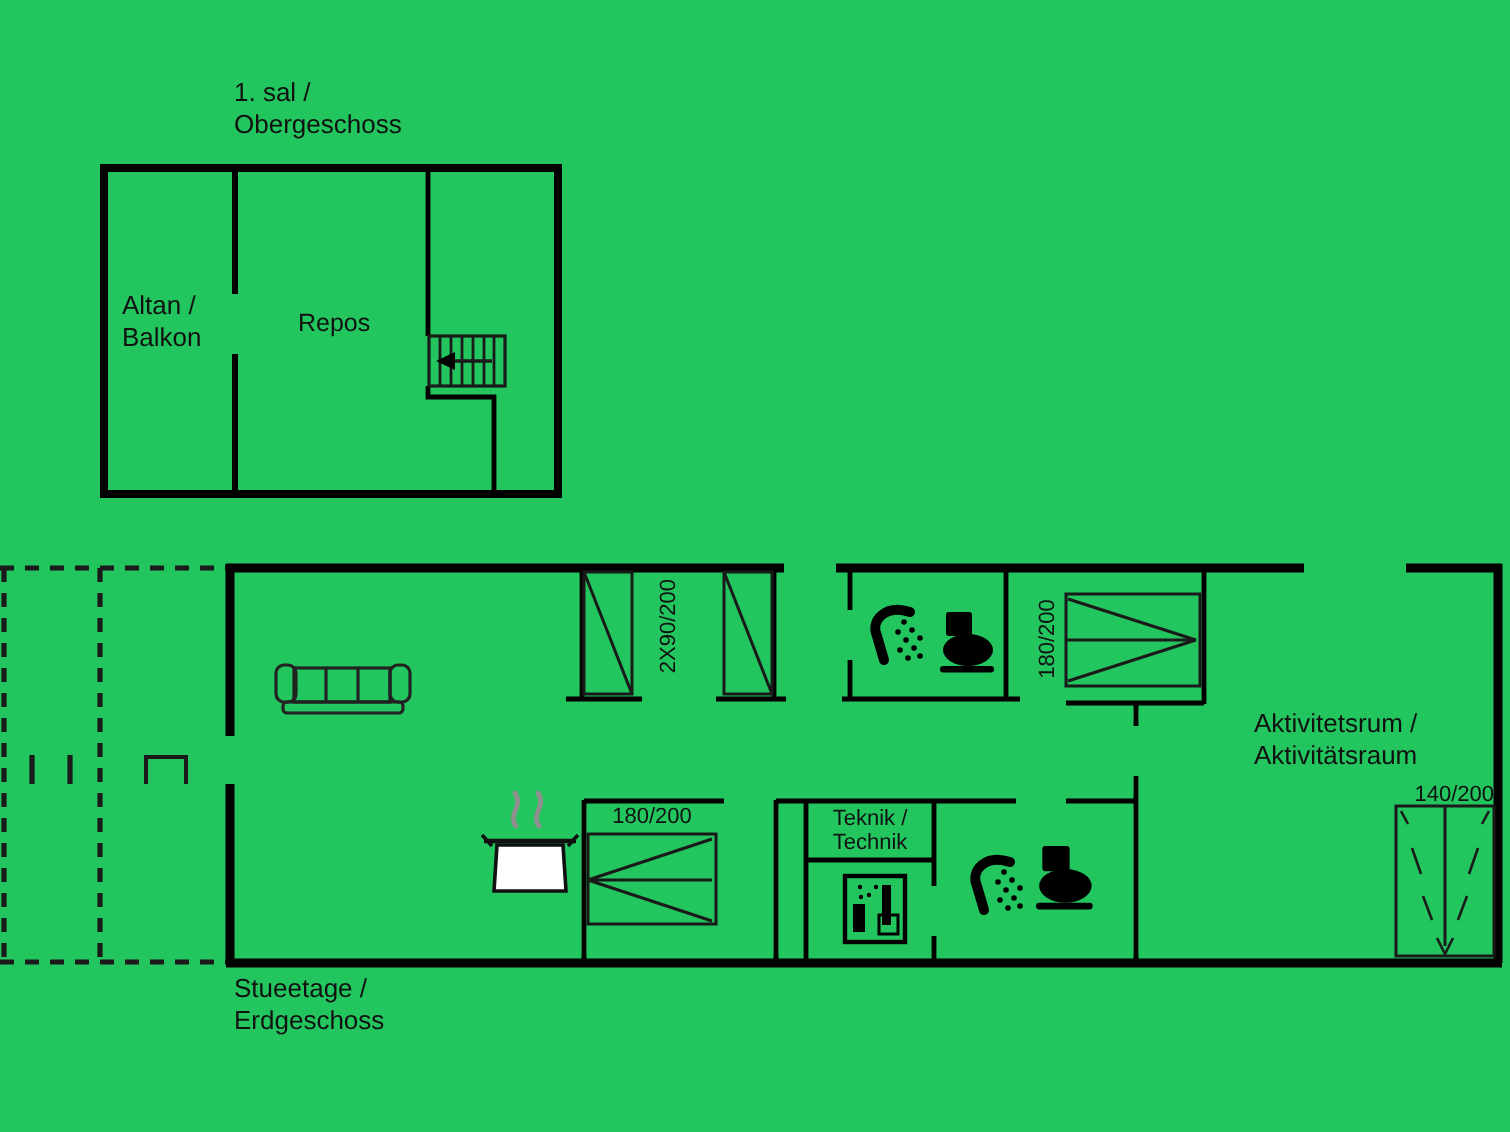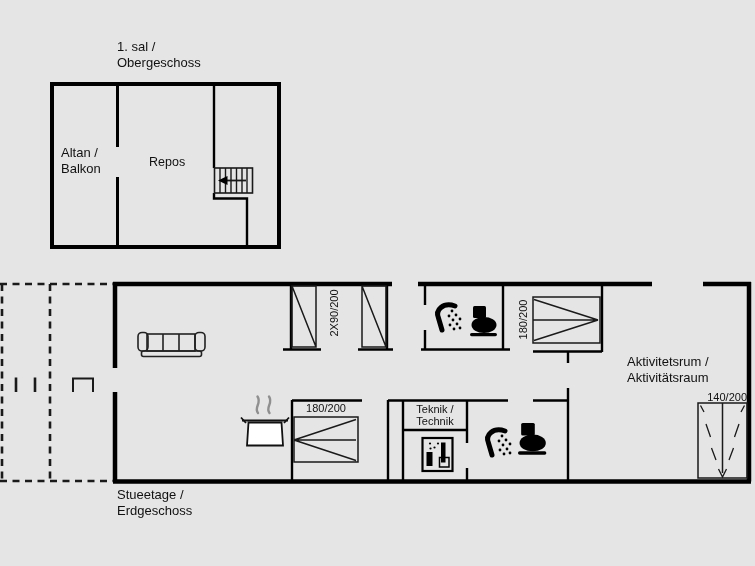--- a/index.html
+++ b/index.html
@@ -1,16 +1,16 @@
 <!DOCTYPE html>
 <html><head>
 <meta charset="utf-8">
 <style>
   html,body{margin:0;padding:0;background:#ffffff;}
-  .canvas{position:relative;width:755px;height:566px;background:#e5e5e5;overflow:hidden;
+  .canvas{position:relative;width:755px;height:566px;background:#22c55e;overflow:hidden;
           font-family:"Liberation Sans", sans-serif;}
   svg{position:absolute;left:0;top:0;}
   text{fill:#111111;font-family:"Liberation Sans", sans-serif;}
   .lbl{font-size:13px;}
   .lbl-sm{font-size:11px;}
   .lbl-repos{font-size:12.5px;}
 </style>
 </head>
 <body>
 

